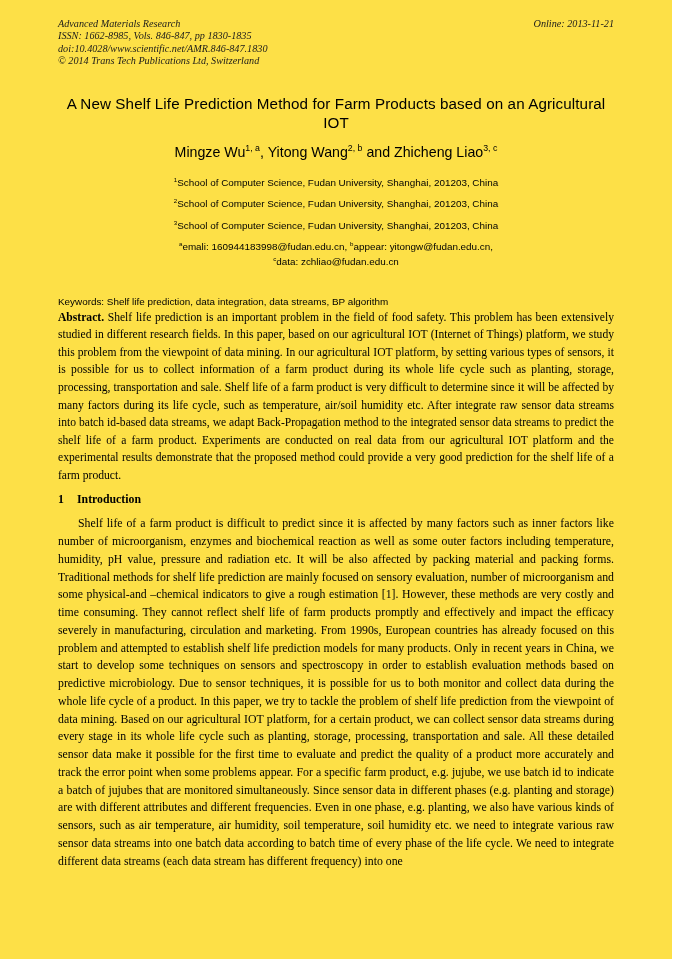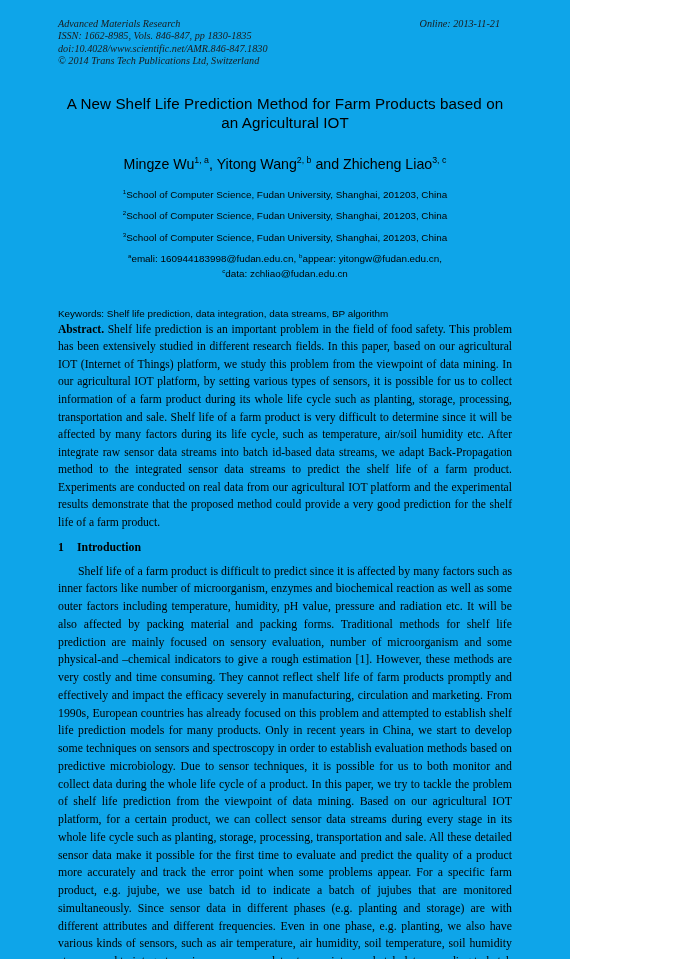--- a/index.html
+++ b/index.html
@@ -9,42 +9,42 @@
   }
   body {
     width: 678px;
     height: 959px;
     overflow: hidden;
     font-family: "Liberation Serif", "DejaVu Serif", serif;
     color: #000000;
   }
   .page {
     position: relative;
-    width: 570px;
+    width: 672px;
     height: 959px;
-    background: #0ea5e9;
+    background: #fde047;
     box-sizing: border-box;
     padding: 18px 58px 0 58px;
   }
 
   
   .journal-header {
     position: relative;
     font-family: "Liberation Serif", "DejaVu Serif", serif;
     font-style: italic;
     font-size: 10.2px;
     line-height: 12.4px;
     color: #1a1a1a;
   }
   .journal-header .hdr-line {
     white-space: nowrap;
   }
   .journal-header .online-date {
     position: absolute;
-    right: 12px;
+    right: 0;
     top: 0;
     font-style: italic;
     font-size: 10.2px;
   }
 
   
   .title-block {
     margin-top: 26px;
     text-align: center;
   }
@@ -56,21 +56,21 @@
     letter-spacing: 0.1px;
     margin: 8px 8px;
   }
 
   
   .authors {
     text-align: center;
     font-family: "Liberation Sans", "DejaVu Sans", sans-serif;
     font-size: 14.2px;
     line-height: 18px;
-    margin-top: 22px;
+    margin-top: 10px;
   }
   sup {
     font-size: 0.62em;
     vertical-align: super;
     line-height: 0;
   }
 
   
   .affiliations {
     text-align: center;

